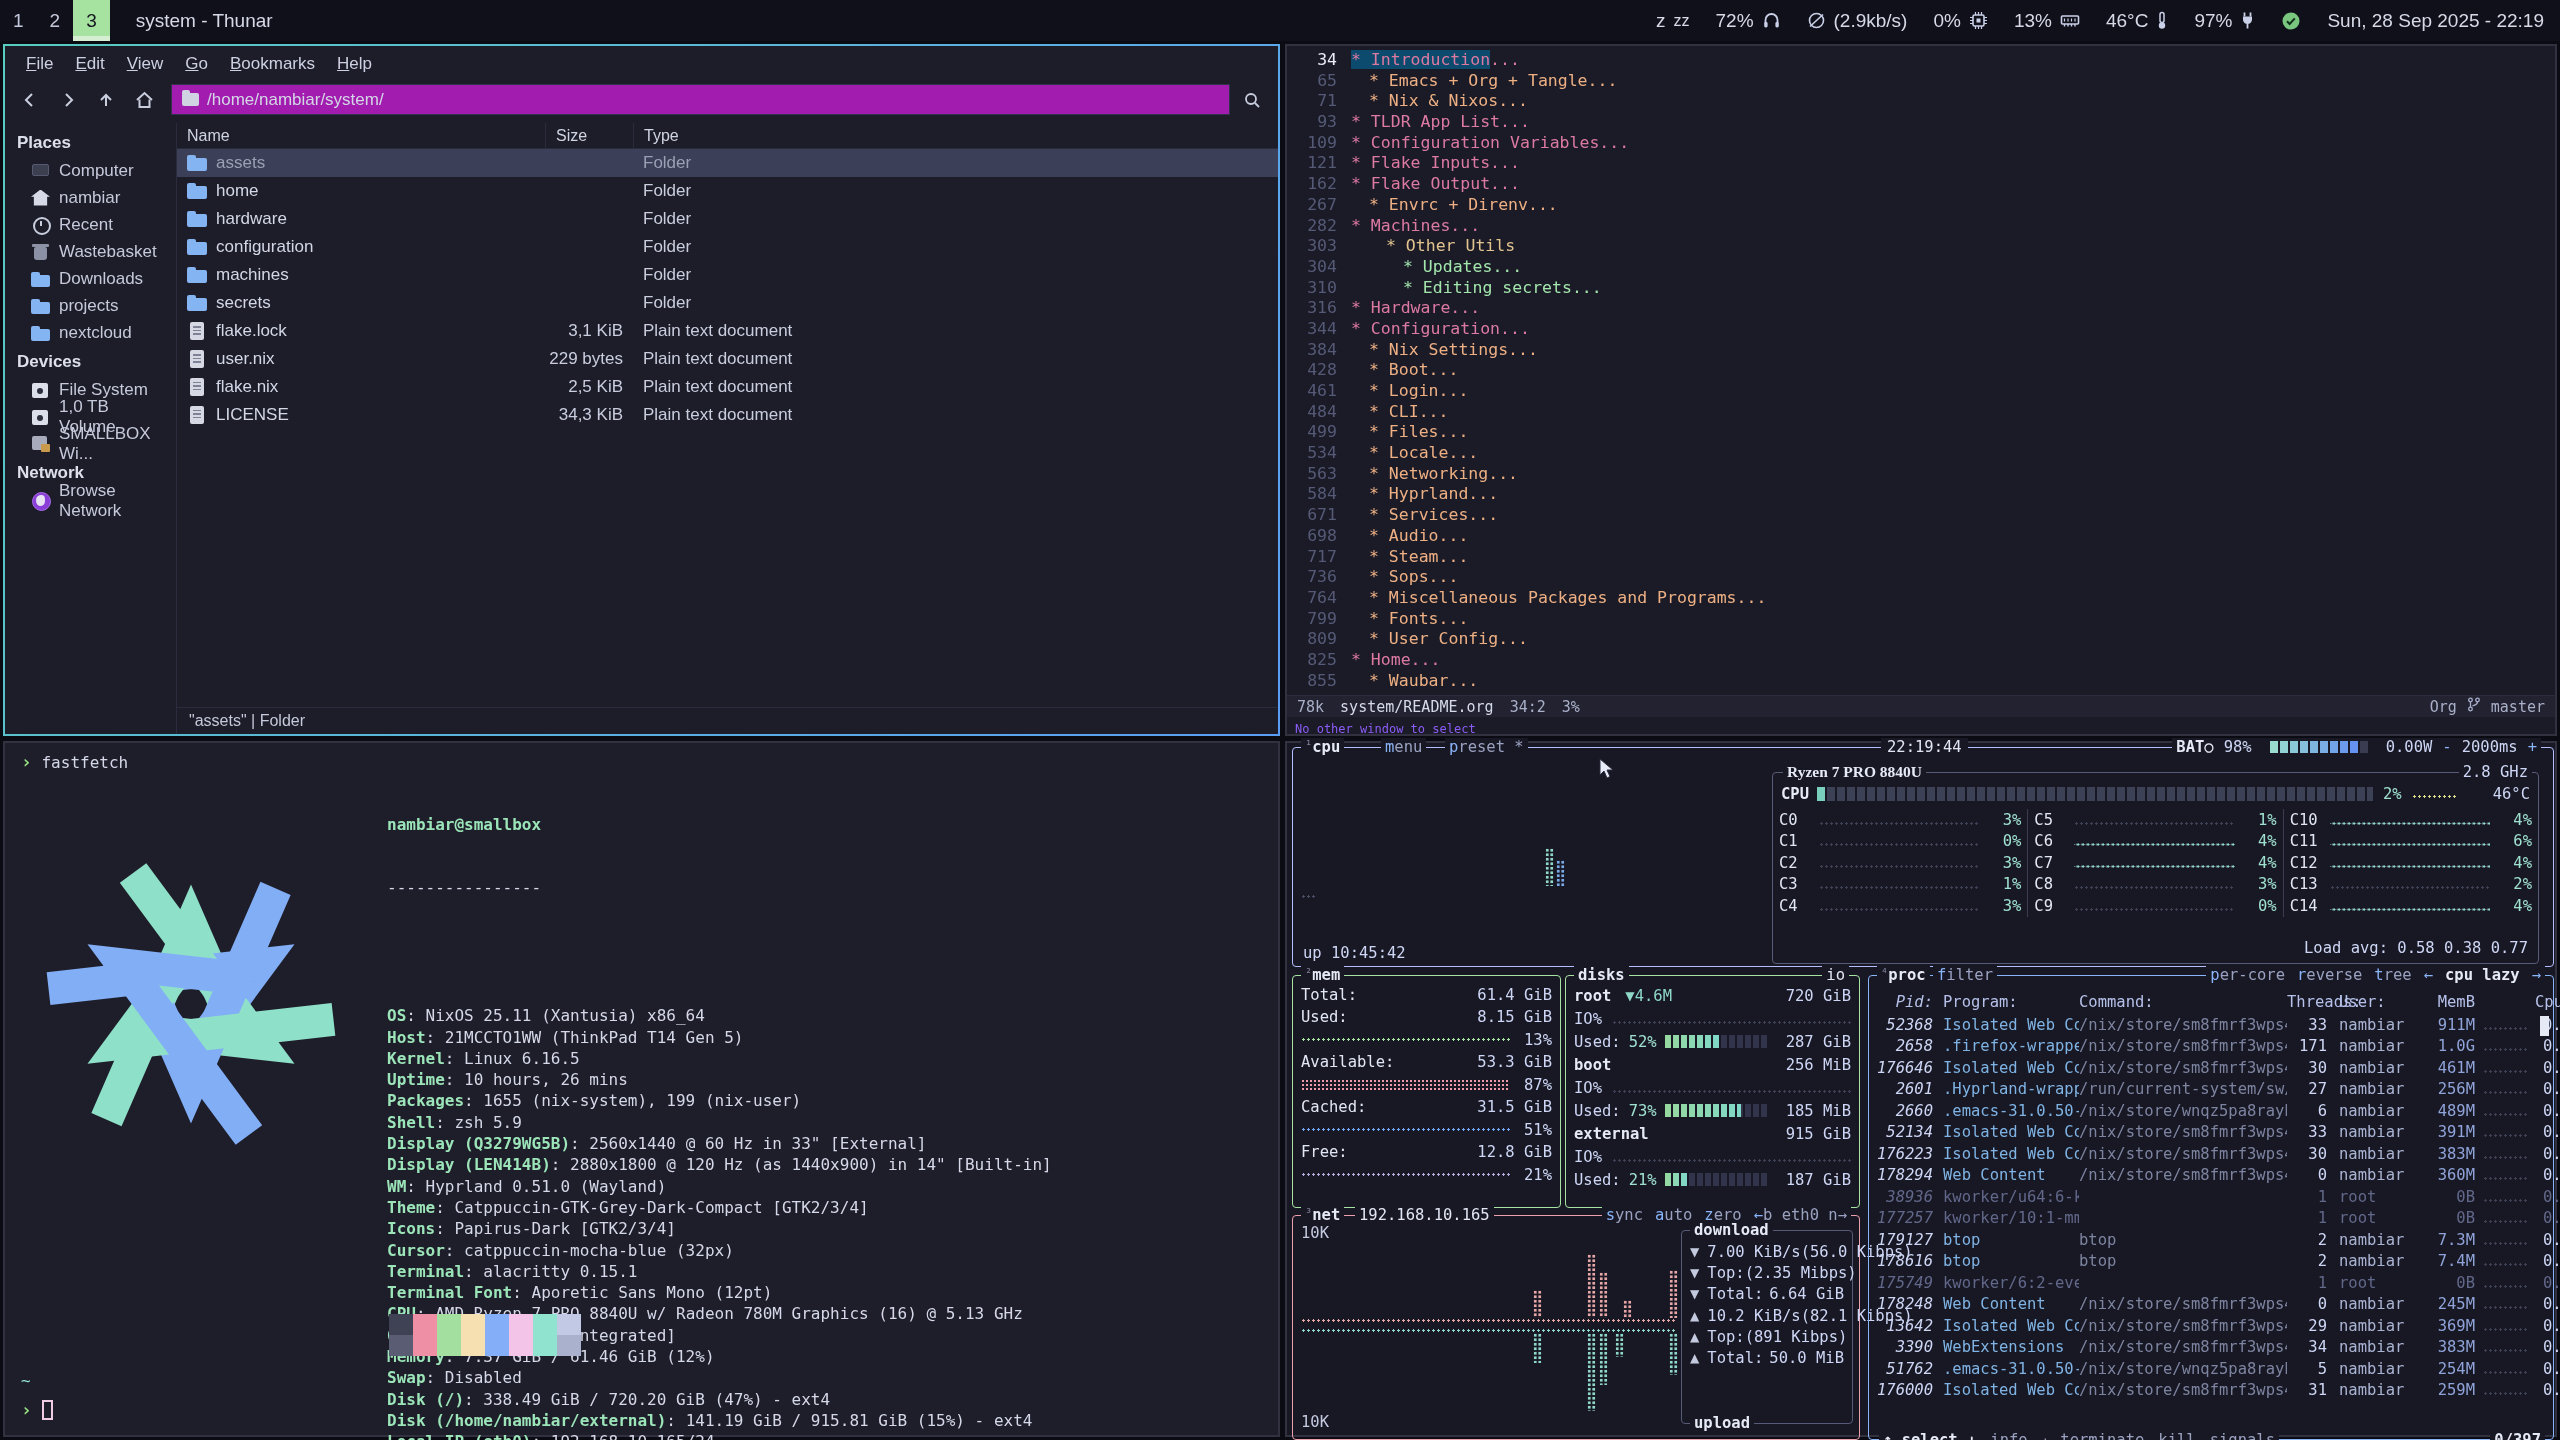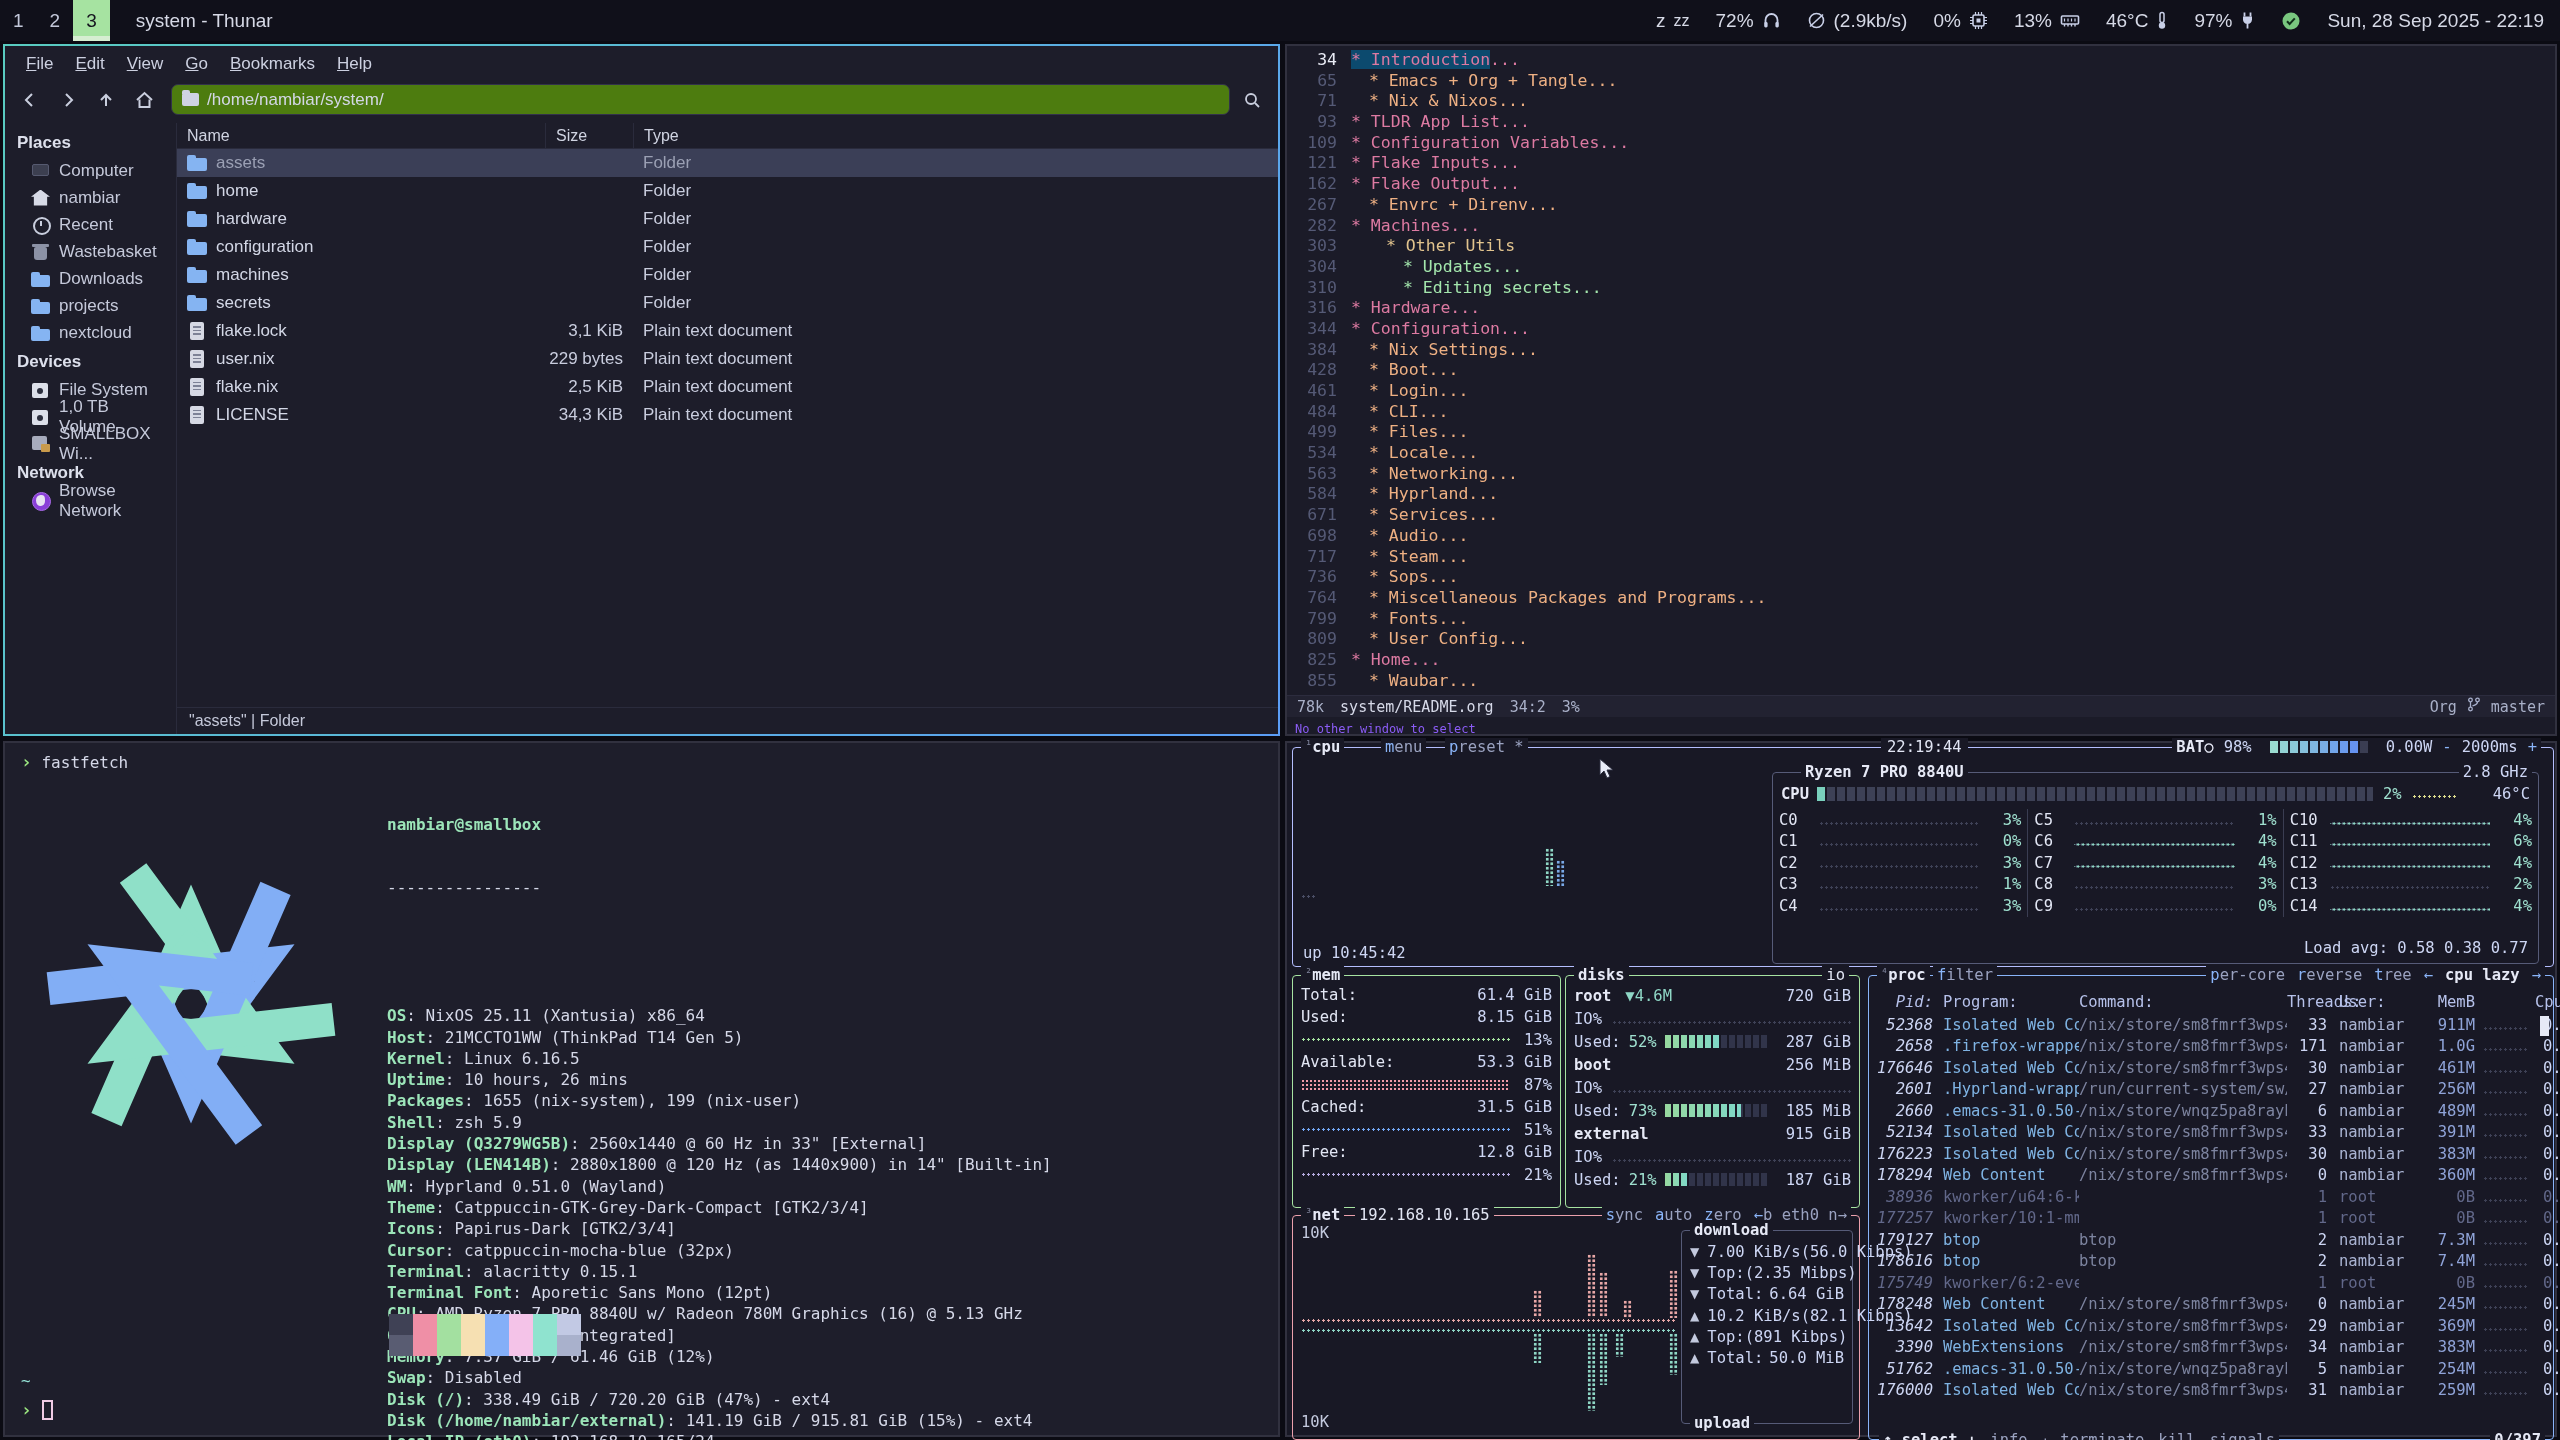--- a/index.html
+++ b/index.html
@@ -30,22 +30,22 @@
             font-family:"DejaVu Sans Mono", monospace; }
   .btop   { left:1285px; top:741px; width:1272px; height:696px; background:#181825; border:2px solid #31313f;
             font-family:"DejaVu Sans Mono", monospace; color:#cdd6f4; }
 
   
   .menubar { display:flex; gap:0; padding:5px 10px 3px 10px; }
   .menu-item { color:#ccd0e0; font-size:17px; padding:3px 11px; }
   .menu-item::first-letter { text-decoration:underline; }
   .toolbar { display:flex; align-items:center; gap:4px; padding:4px 8px 8px 8px; }
   .navbtn { width:34px; height:30px; display:flex; align-items:center; justify-content:center; border-radius:4px; }
-  .pathbar { flex:1; display:flex; align-items:center; gap:8px; background:#4d7c0f; border:1px solid #32324a;
-             border-radius:7px; height:31px; padding:0 10px; margin-left:6px; }
+  .pathbar { flex:1; display:flex; align-items:center; gap:8px; background:#a21caf; border:1px solid #32324a;
+             border-radius:0; height:31px; padding:0 10px; margin-left:6px; }
   .path-text { color:#d3d7e6; font-size:17px; }
   .pfold { width:17px; height:13px; background:#cfd3e2; border-radius:2px; position:relative; }
   .pfold::before{content:"";position:absolute;left:0;top:-3px;width:8px;height:4px;background:#cfd3e2;border-radius:2px 2px 0 0;}
   .searchbtn { width:36px; height:30px; display:flex; align-items:center; justify-content:center; }
   .thunar-body { flex:1; display:flex; min-height:0; }
   .sidebar { width:172px; border-right:1px solid #2a2b3c; padding-top:4px; overflow:hidden; }
   .side-head { font-weight:bold; color:#dde0ec; font-size:17px; padding:6px 12px 4px 12px; }
   .side-item { display:flex; align-items:center; gap:9px; padding:4px 6px 4px 26px; color:#c5c9da; font-size:17px; height:27px; }
   .sic { width:19px; height:16px; position:relative; flex:0 0 19px; }
   .sic[data-ic="computer"]::before{content:"";position:absolute;inset:1px 1px 3px 1px;background:#3c3f50;border:1px solid #565a70;border-radius:2px;}
@@ -729,21 +729,21 @@
         <svg width="15" height="21" viewBox="0 0 15 21">
             <path d="M1 1v16l4-4 3 7 3-1.5-3-6.5h6z" fill="#e8ecf8" stroke="#2b2d3e" stroke-width="1"></path>
           </svg>
       </span>
 
       <div class="vdot" style="left:252px;top:100px;height:38px;--c:#8fd7c6"></div>
       <div class="vdot" style="left:263px;top:112px;height:26px;--c:#7aa9e8"></div>
       <div class="hdot" style="left:8px;top:146px;width:14px;--c:#4a4e66"></div>
 
       <div class="bbox cpu-inner">
-        <span class="btitle bold-w" style="left:28px;">Ryzen 7 PRO 8840U</span>
+        <span class="btitle bold-w" style="left:10px;font-family:Liberation Serif, serif;">Ryzen 7 PRO 8840U</span>
         <span class="btitle" style="right:6px;">2.8 GHz</span>
         <div class="cpu-mainrow">
           <span class="bold-w">CPU</span>
           <span class="cpu-bar"></span>
           <span style="color:#9fe0cf">2%</span>
           <span class="ydots"></span>
           <span style="margin-left:auto">46°C</span>
         </div>
         <div style="display:flex; margin-top:4px;">
           <div style="flex:1" class="colsep">

